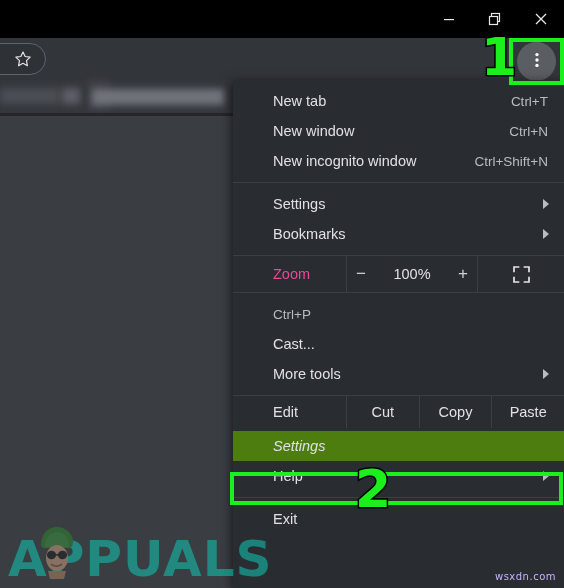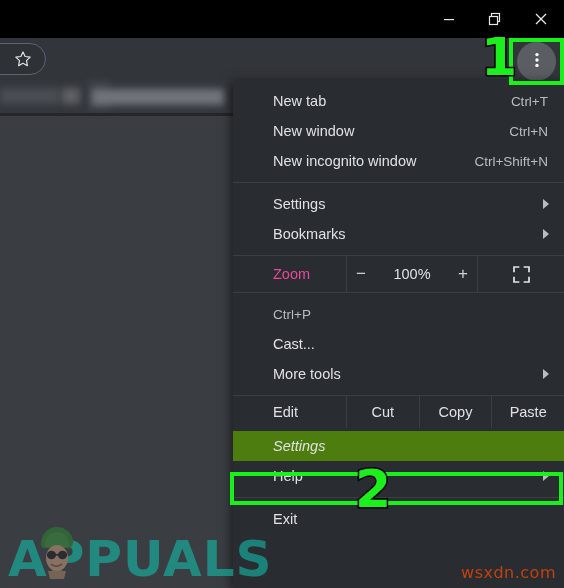--- a/index.html
+++ b/index.html
@@ -286,22 +286,22 @@
   }
   .appuals-logo {
     position: absolute;
     left: 27px; bottom: 2px;
     width: 44px; height: 56px;
   }
   .wsxdn {
     position: absolute;
     right: 8px; bottom: 6px;
     font-family: "DejaVu Sans", sans-serif;
-    font-size: 16px;
-    color: #c2410c;
+    font-size: 10px;
+    color: #c4b5fd;
     letter-spacing: .5px;
     pointer-events: none;
   }
 </style>
 </head>
 <body>
 
 <div id="screen">
 
   <div class="titlebar">

